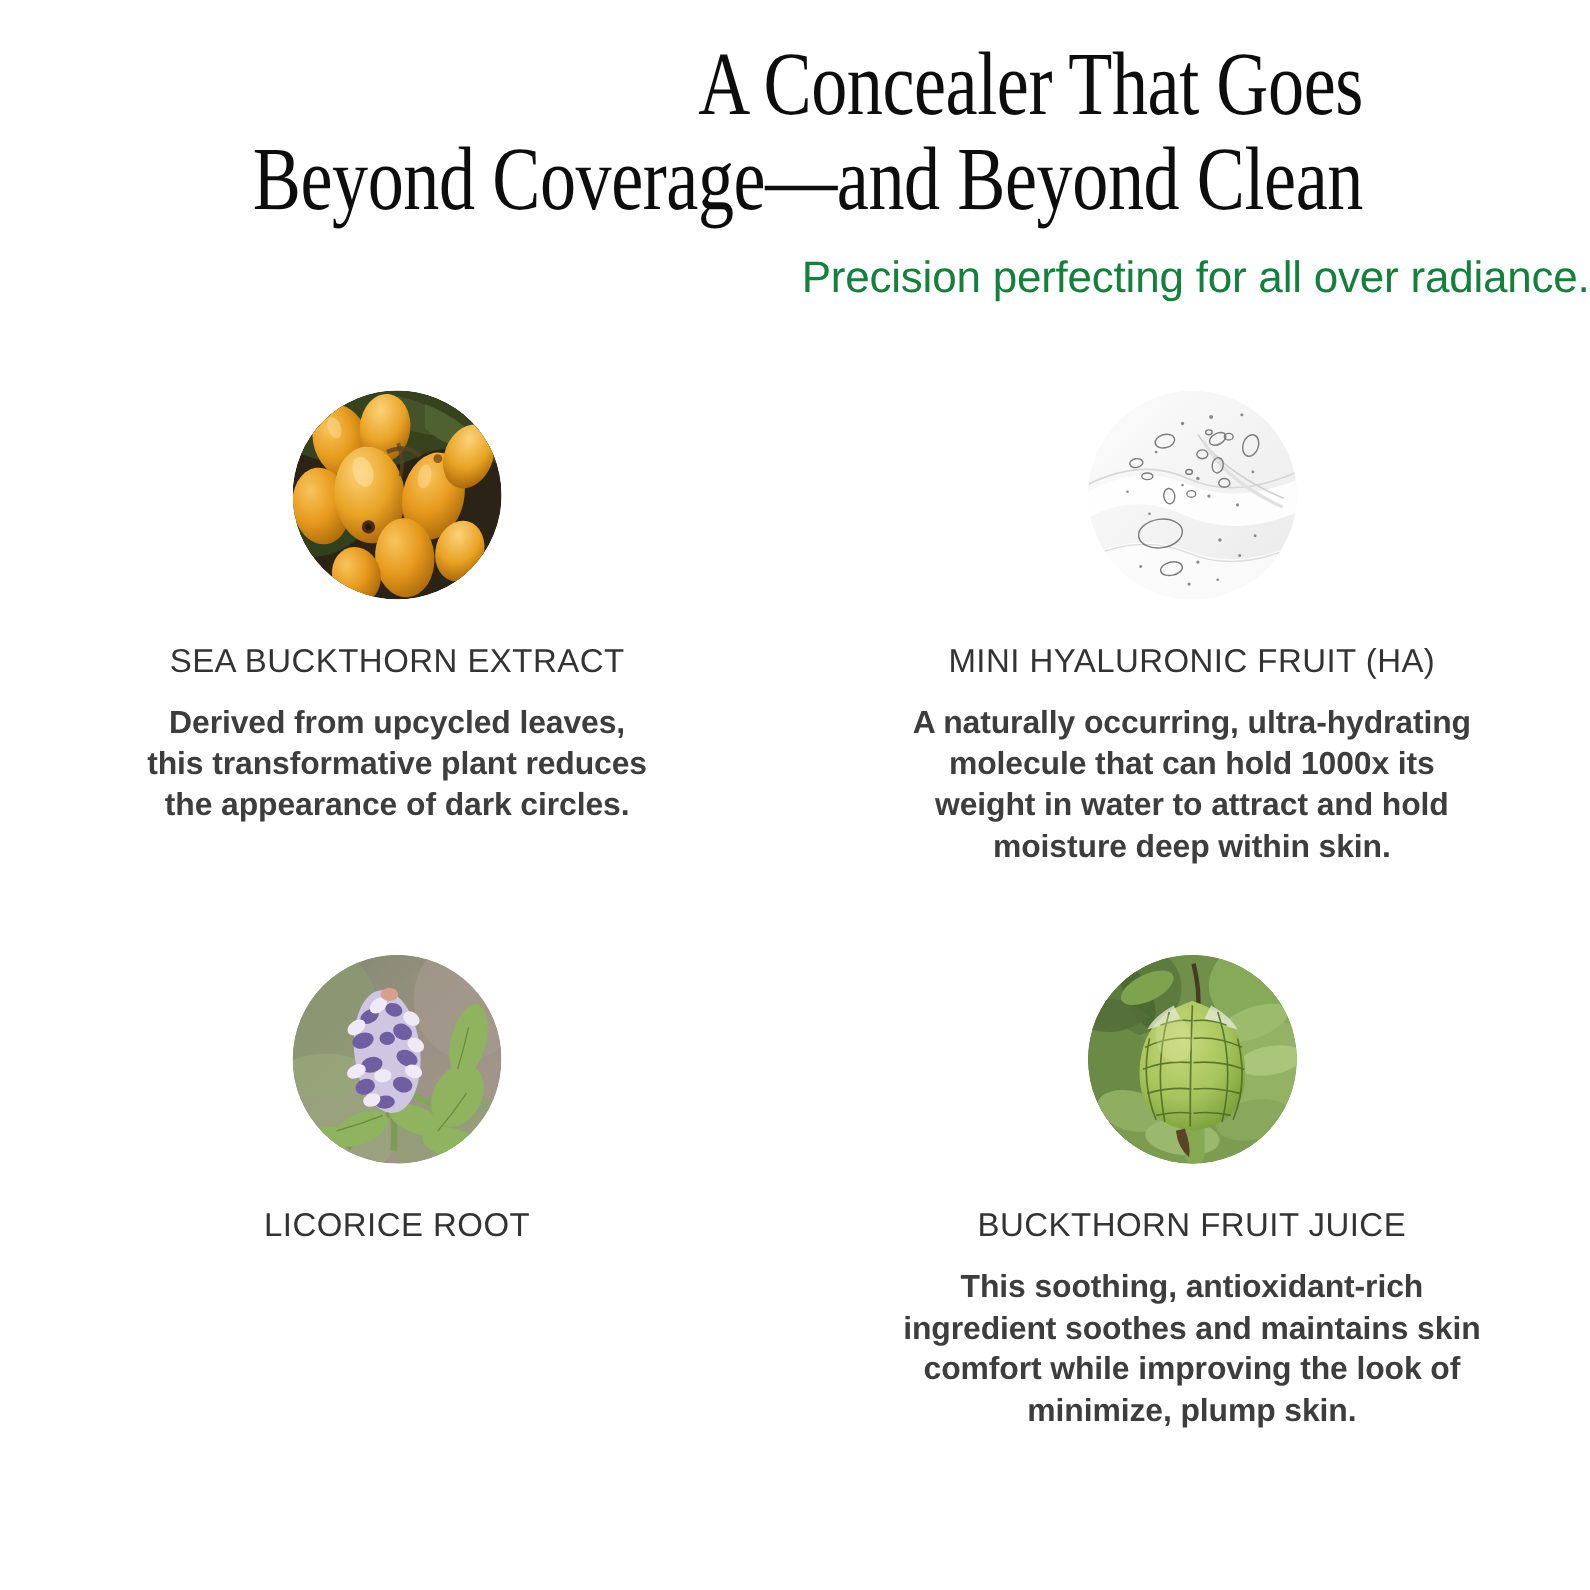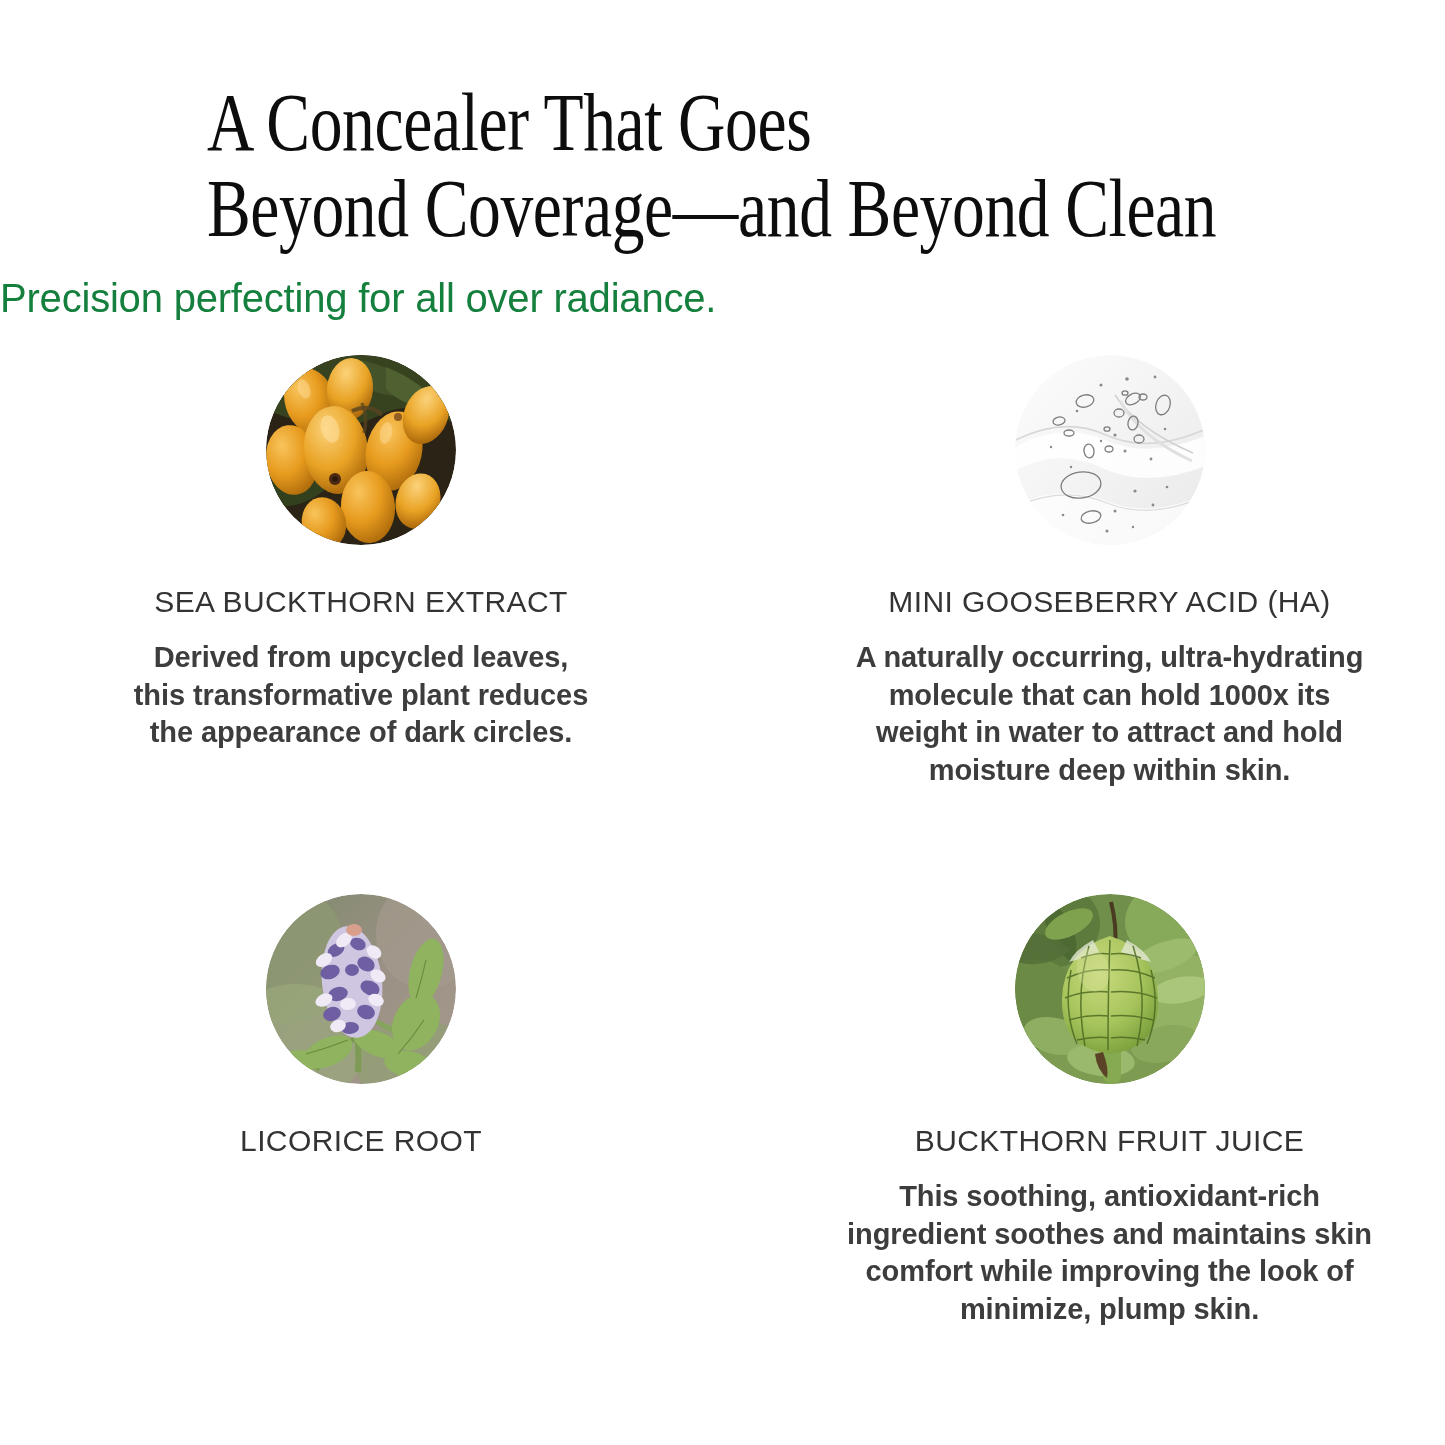--- a/index.html
+++ b/index.html
@@ -18,22 +18,22 @@
   .page {
     position: relative;
     width: 1445px;
     height: 1445px;
     background: #ffffff;
     box-sizing: border-box;
   }
 
   
   .header {
-    padding-top: 81px;
-    text-align: left;
+    padding-top: 35px;
+    text-align: right;
   }
   .headline {
     font-family: "Liberation Serif", "DejaVu Serif", serif;
     color: #0d0d0d;
     font-weight: 400;
     letter-spacing: -0.5px;
     line-height: 1.02;
     margin: 0 auto;
     width: 1290px;
   }
@@ -60,21 +60,20 @@
 
   
   .grid {
     position: absolute;
     top: 355px;
     left: 0;
     width: 1445px;
     display: grid;
     grid-template-columns: 722px 723px;
     grid-template-rows: 513px auto;
-    gap: 26px;
   }
   .cell {
     position: relative;
     display: flex;
     flex-direction: column;
     align-items: center;
   }
 
   .thumb {
     width: 190px;
@@ -225,21 +224,21 @@
               <circle cx="48" cy="160" r="1.3"></circle>
                 <circle cx="92" cy="176" r="1.5"></circle>
               <circle cx="118" cy="172" r="1.2"></circle>
                 <circle cx="152" cy="132" r="1.3"></circle>
               <circle cx="56" cy="112" r="1.2"></circle>
                 <circle cx="36" cy="92" r="1.2"></circle>
             </g>
           </g>
         </svg>
       </div>
-      <div class="ing-title">MINI GOOSEBERRY ACID (HA)</div>
+      <div class="ing-title">MINI HYALURONIC FRUIT (HA)</div>
       <div class="ing-desc">A naturally occurring, ultra-hydrating molecule that can hold 1000x its weight in water to attract and hold moisture deep within skin.</div>
     </div>
 
     <div class="cell cell-left">
       <div class="thumb">
         <svg viewBox="0 0 190 190" xmlns="http://www.w3.org/2000/svg" aria-hidden="true">
           <defs>
             <clipPath id="cbC">
                 <circle cx="95" cy="95" r="95"></circle>
               </clipPath>

